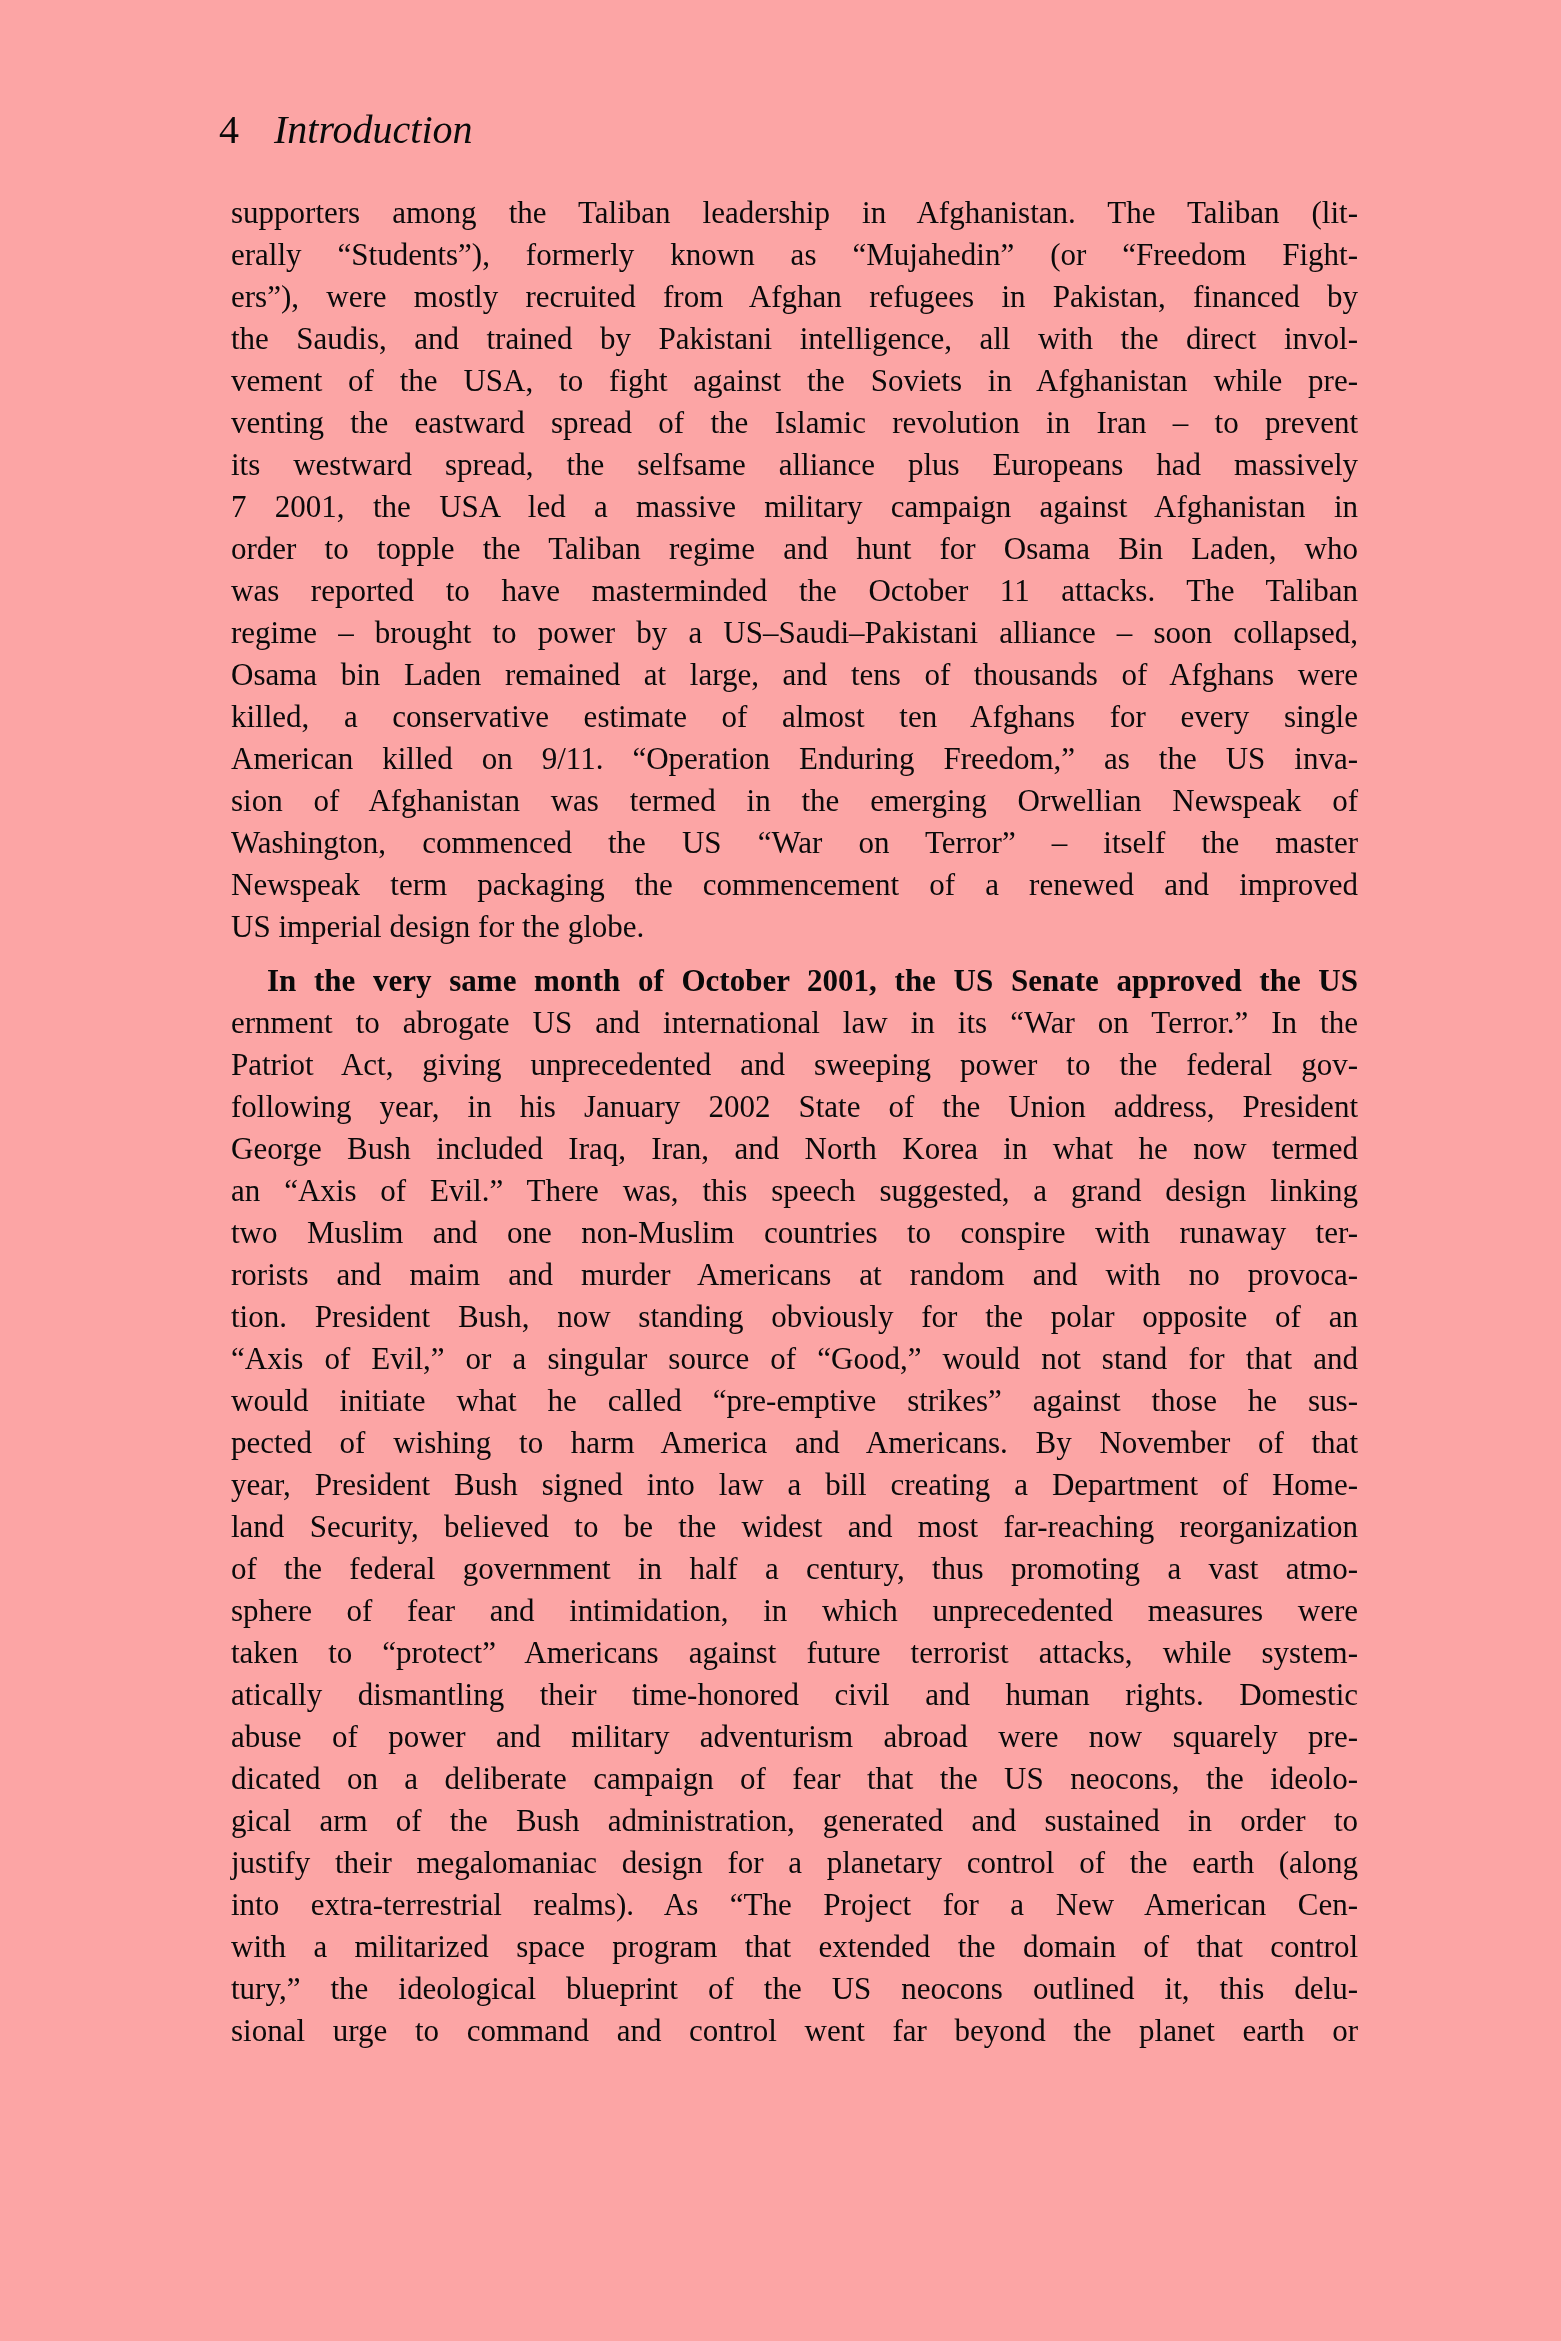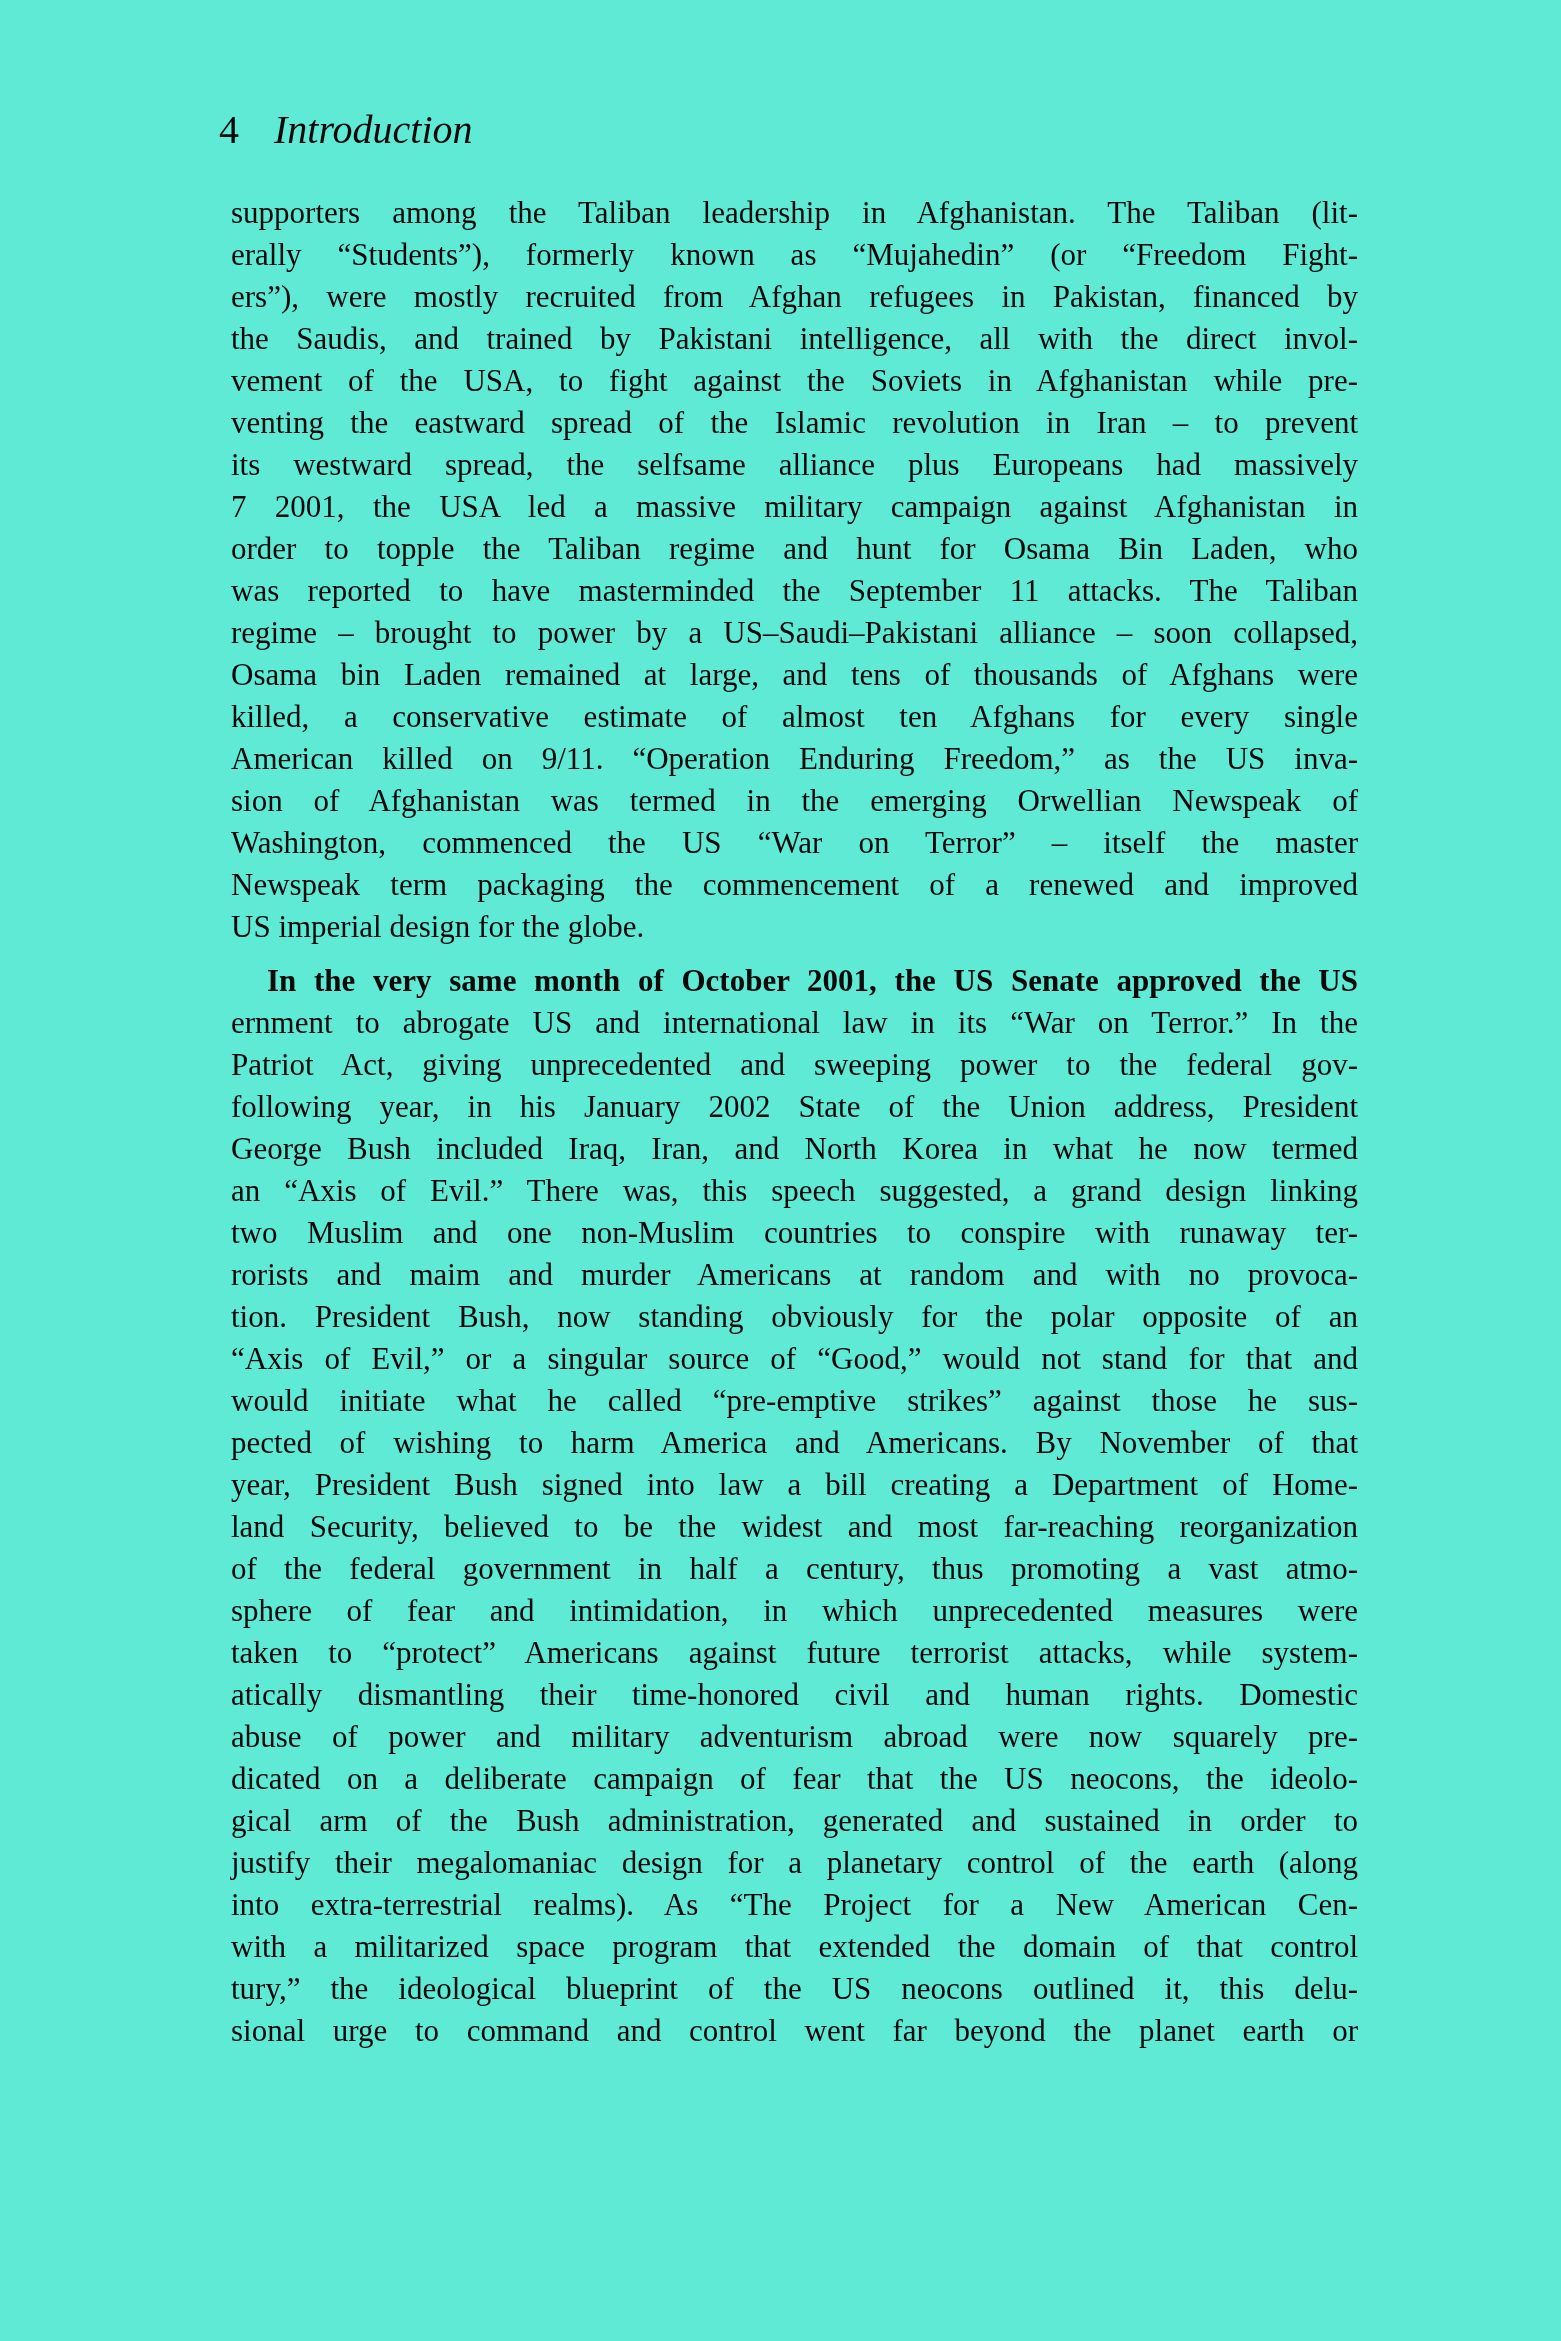--- a/index.html
+++ b/index.html
@@ -4,21 +4,21 @@
 <style>
   html, body {
     margin: 0;
     padding: 0;
     background: #e8e8e8;
   }
   .page {
     position: relative;
     width: 1562px;
     height: 2342px;
-    background: #5eead4;
+    background: #fca5a5;
     color: #0a0a0a;
     font-family: "Liberation Serif", "DejaVu Serif", serif;
     overflow: hidden;
   }
   .running-head {
     position: absolute;
     left: 219px;
     top: 108px;
     font-size: 40px;
     line-height: 1.1;
@@ -66,21 +66,21 @@
       <div class="paragraph">
         <div class="text-line">supporters among the Taliban leadership in Afghanistan. The Taliban (lit-</div>
         <div class="text-line">erally “Students”), formerly known as “Mujahedin” (or “Freedom Fight-</div>
         <div class="text-line">ers”), were mostly recruited from Afghan refugees in Pakistan, financed by</div>
         <div class="text-line">the Saudis, and trained by Pakistani intelligence, all with the direct invol-</div>
         <div class="text-line">vement of the USA, to fight against the Soviets in Afghanistan while pre-</div>
         <div class="text-line">venting the eastward spread of the Islamic revolution in Iran – to prevent</div>
         <div class="text-line">its westward spread, the selfsame alliance plus Europeans had massively</div>
         <div class="text-line">7 2001, the USA led a massive military campaign against Afghanistan in</div>
         <div class="text-line">order to topple the Taliban regime and hunt for Osama Bin Laden, who</div>
-        <div class="text-line">was reported to have masterminded the September 11 attacks. The Taliban</div>
+        <div class="text-line">was reported to have masterminded the October 11 attacks. The Taliban</div>
         <div class="text-line">regime – brought to power by a US–Saudi–Pakistani alliance – soon collapsed,</div>
         <div class="text-line">Osama bin Laden remained at large, and tens of thousands of Afghans were</div>
         <div class="text-line">killed, a conservative estimate of almost ten Afghans for every single</div>
         <div class="text-line">American killed on 9/11. “Operation Enduring Freedom,” as the US inva-</div>
         <div class="text-line">sion of Afghanistan was termed in the emerging Orwellian Newspeak of</div>
         <div class="text-line">Washington, commenced the US “War on Terror” – itself the master</div>
         <div class="text-line">Newspeak term packaging the commencement of a renewed and improved</div>
         <div class="text-line para-end">US imperial design for the globe.</div>
       </div>
       <div class="paragraph indented">

